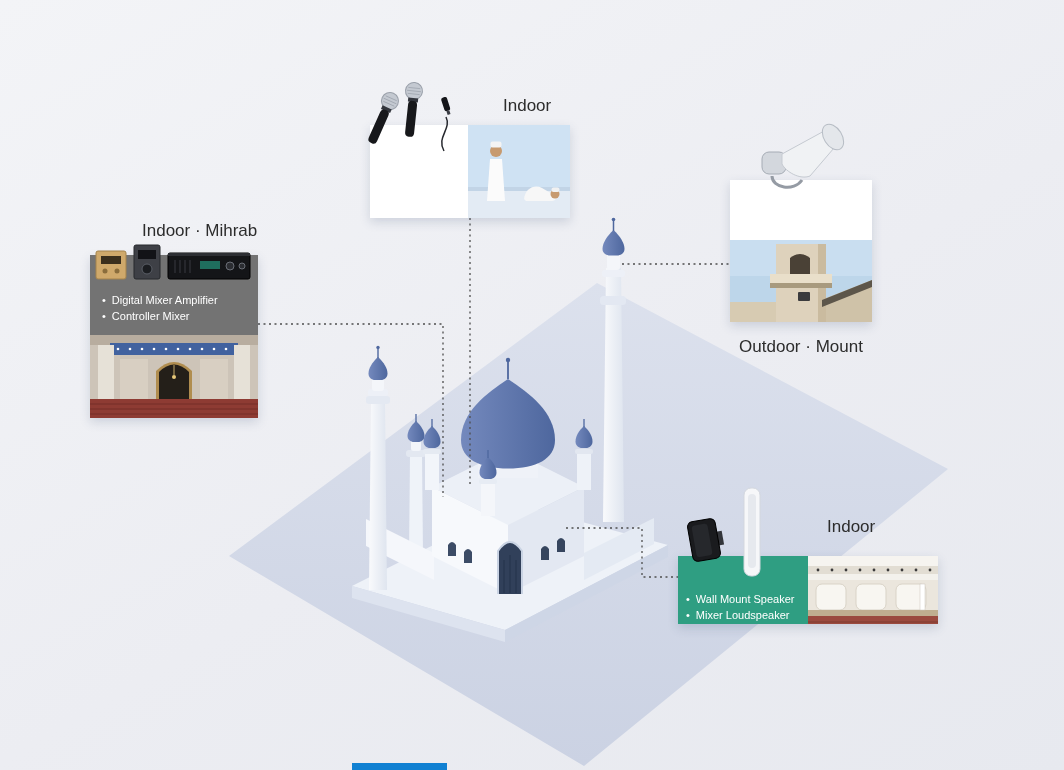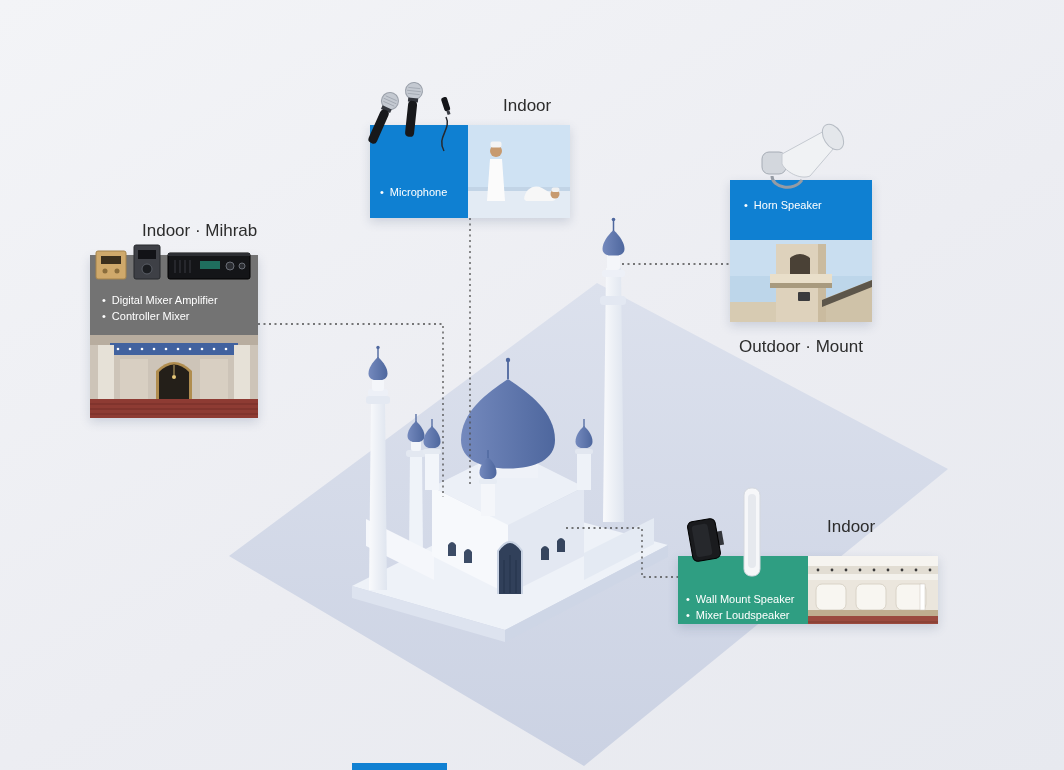--- a/index.html
+++ b/index.html
@@ -125,25 +125,20 @@
     <path d="M470 218 L470 487"></path>
     <path d="M258 324 L443 324 L443 497"></path>
     <path d="M622 264 L730 264"></path>
     <path d="M566 528 L642 528 L642 577 L678 577"></path>
   </g>
 </svg>
 
 <div class="callout-title" style="left:503px;top:96px">Indoor</div>
 
 <div class="card" style="left:370px;top:125px;width:200px;height:93px">
-  <div class="panel panel-blue" style="left:0;width:98px">
-    <div class="bullets" style="left:10px;top:59px">
-      <div class="bullet-item">Microphone</div>
-    </div>
-  </div>
   <div class="photo" style="left:98px;width:102px">
     <svg width="102" height="93" viewBox="0 0 102 93">
       <rect width="102" height="93" fill="#cfe2f3"></rect>
       <rect y="62" width="102" height="4" fill="#c2d4e6"></rect>
       <rect y="66" width="102" height="27" fill="#e3ebf4"></rect>
       <path d="M22 34 L34 34 L37 76 L19 76 Z" fill="#fbfbfb"></path>
       <circle cx="28" cy="26" r="6" fill="#c79a6f"></circle>
       <rect x="22.5" y="16.5" width="11" height="6" rx="2" fill="#f4f4f4"></rect>
       <path d="M56 74 C57 64 66 59 74 63 L86 70 C89 72 88 76 84 76 L58 76 Z" fill="#f7f7f7"></path>
       <circle cx="87" cy="69" r="4.5" fill="#c79a6f"></circle>
@@ -235,25 +230,20 @@
       <line x1="17" y1="7" x2="17" y2="20" stroke="#2e3035" stroke-width="1.4"></line>
       <line x1="22" y1="7" x2="22" y2="20" stroke="#2e3035" stroke-width="1.4"></line>
       <rect x="32" y="8" width="20" height="8" fill="#1f6e5e"></rect>
       <circle cx="62" cy="13" r="4" fill="#2b2d32" stroke="#6a6e76"></circle>
       <circle cx="74" cy="13" r="3" fill="#2b2d32" stroke="#6a6e76"></circle>
     </g>
   </svg>
 </div>
 
 <div class="card" style="left:730px;top:180px;width:142px;height:142px">
-  <div class="panel panel-blue" style="left:0;right:0;height:60px;bottom:auto">
-    <div class="bullets" style="left:14px;top:17px">
-      <div class="bullet-item">Horn Speaker</div>
-    </div>
-  </div>
   <div class="photo" style="left:0;top:60px;width:142px;height:82px;bottom:auto">
     <svg width="142" height="82" viewBox="0 0 142 82">
       <rect width="142" height="82" fill="#bdd6ea"></rect>
       <rect width="142" height="36" fill="#c9def0"></rect>
       <rect x="0" y="62" width="46" height="20" fill="#d7cbb2"></rect>
       <rect x="46" y="4" width="50" height="78" fill="#ded2bc"></rect>
       <rect x="88" y="4" width="8" height="78" fill="#cabb9f"></rect>
       <path d="M60 34 L60 18 Q70 10 80 18 L80 34 Z" fill="#4a4136"></path>
       <rect x="40" y="34" width="62" height="9" fill="#e9dfca"></rect>
       <rect x="40" y="43" width="62" height="5" fill="#a89a7e"></rect>

